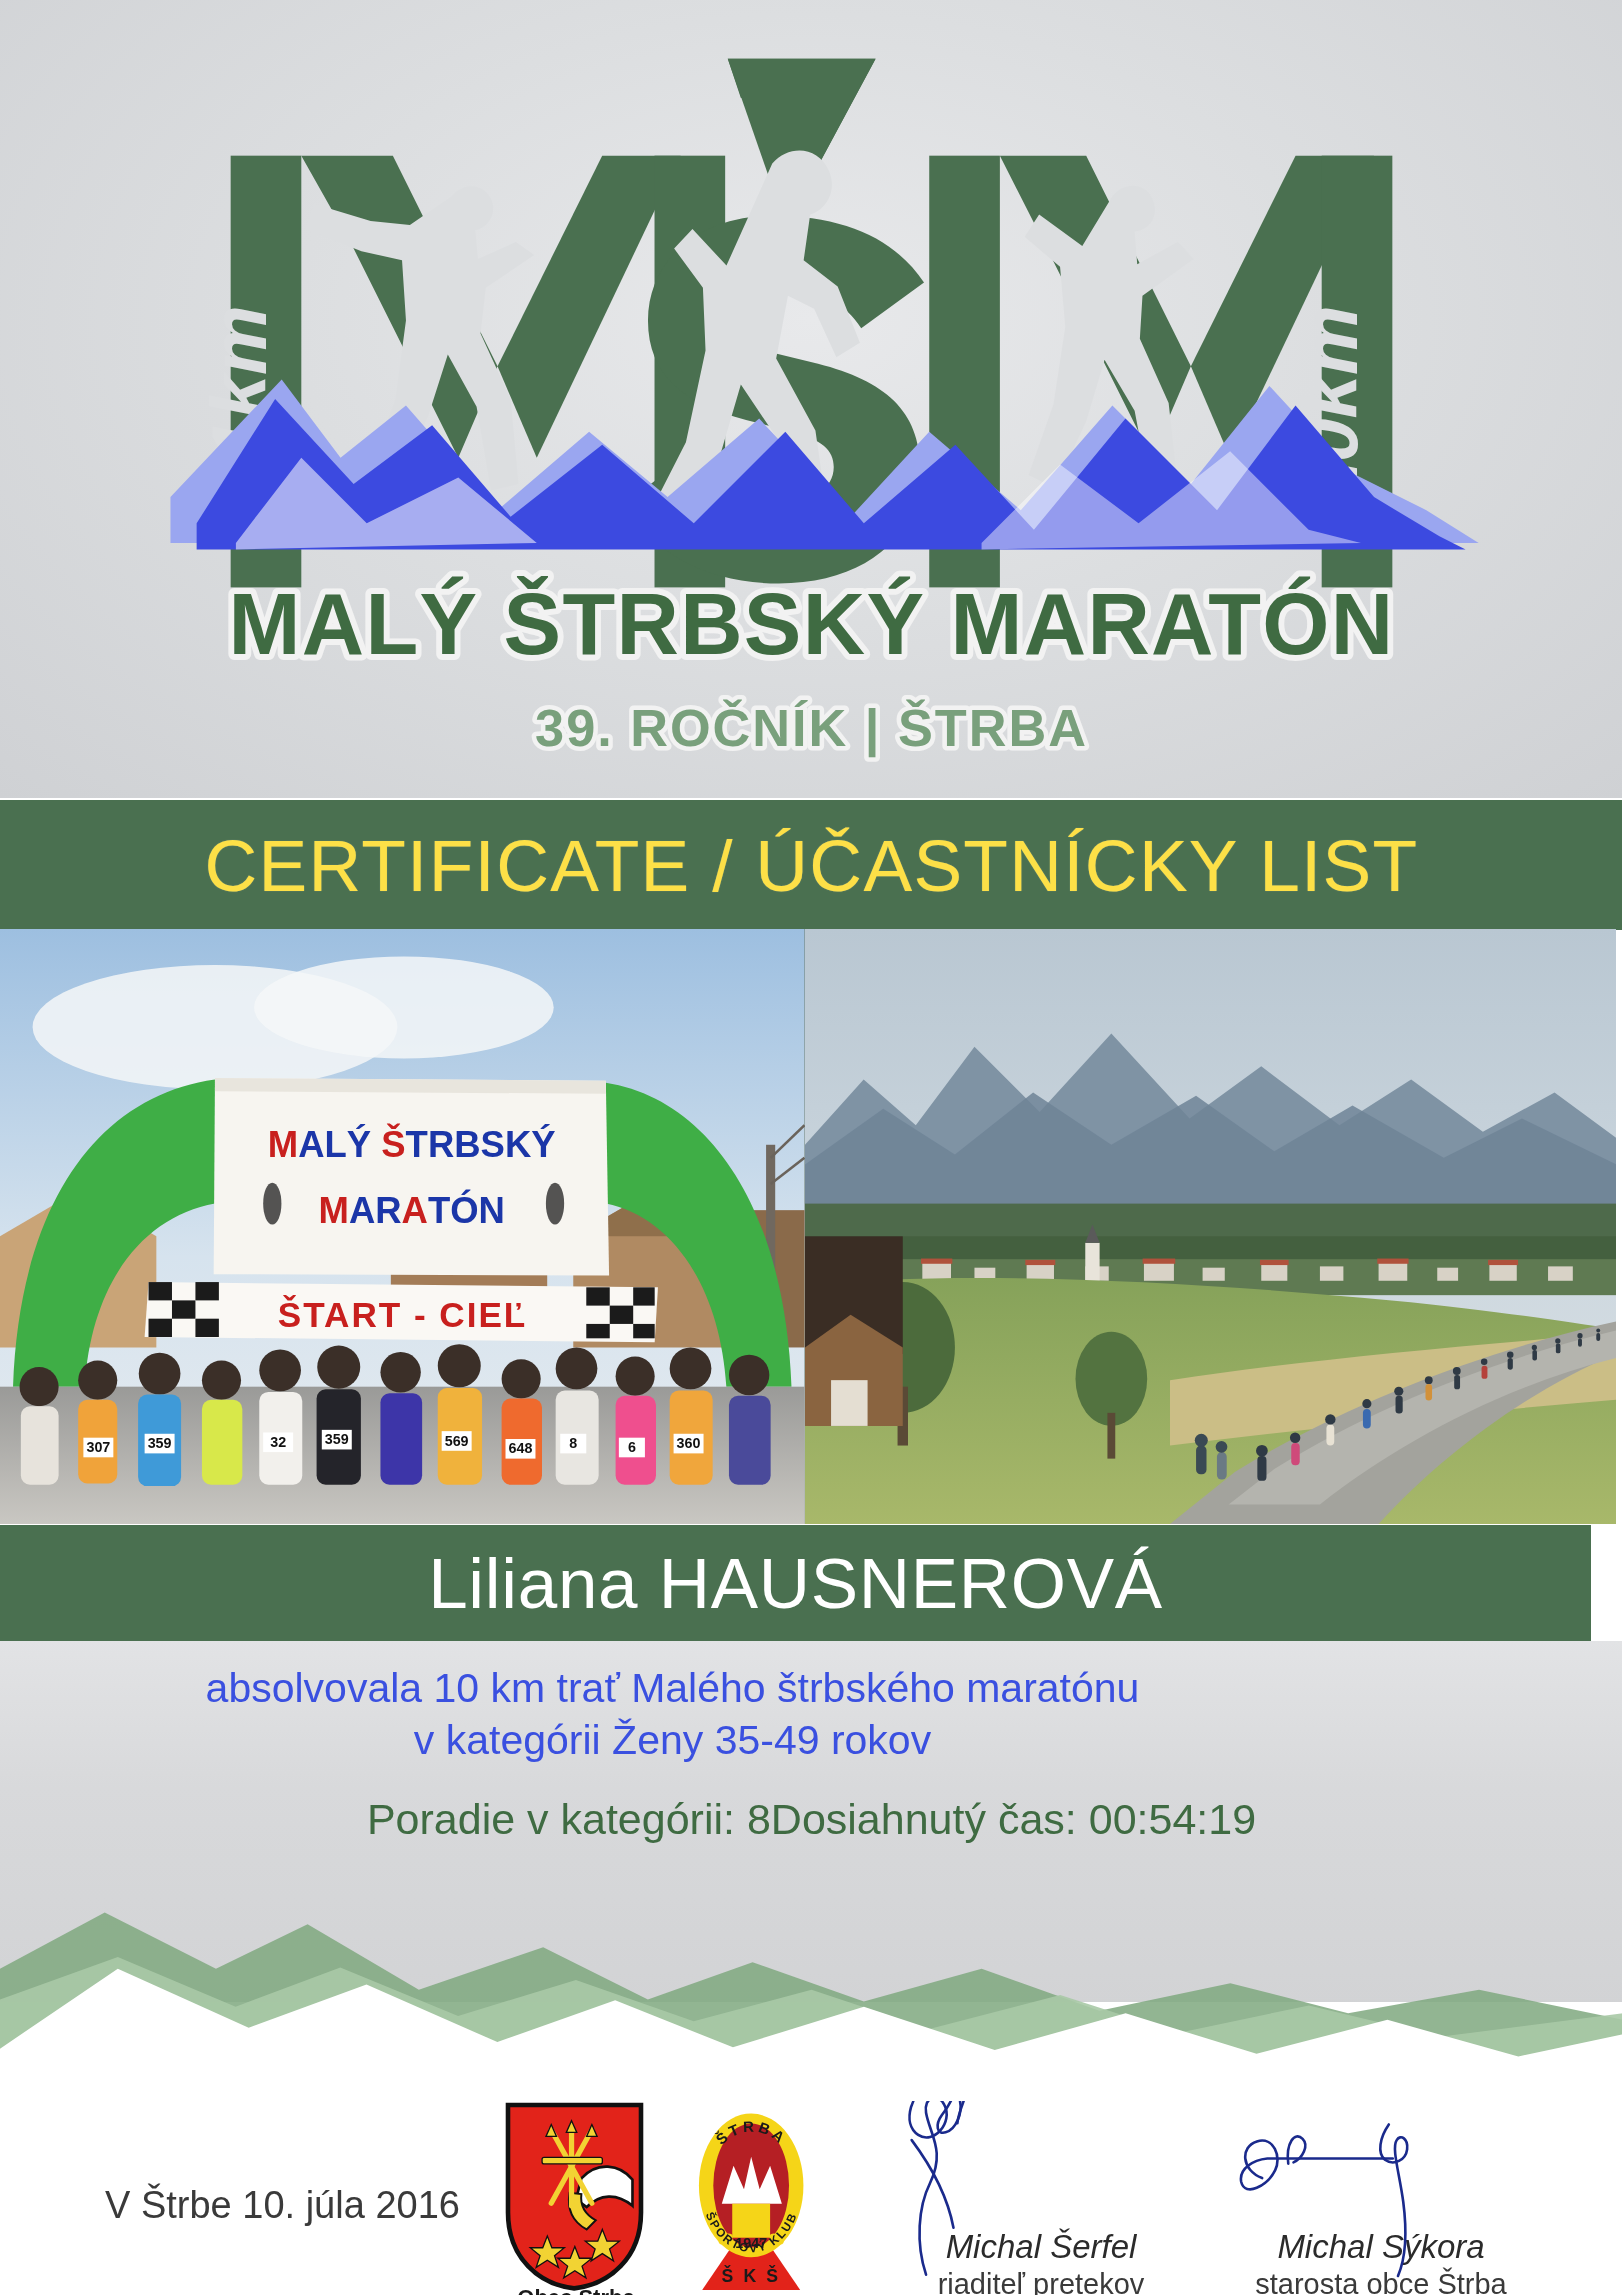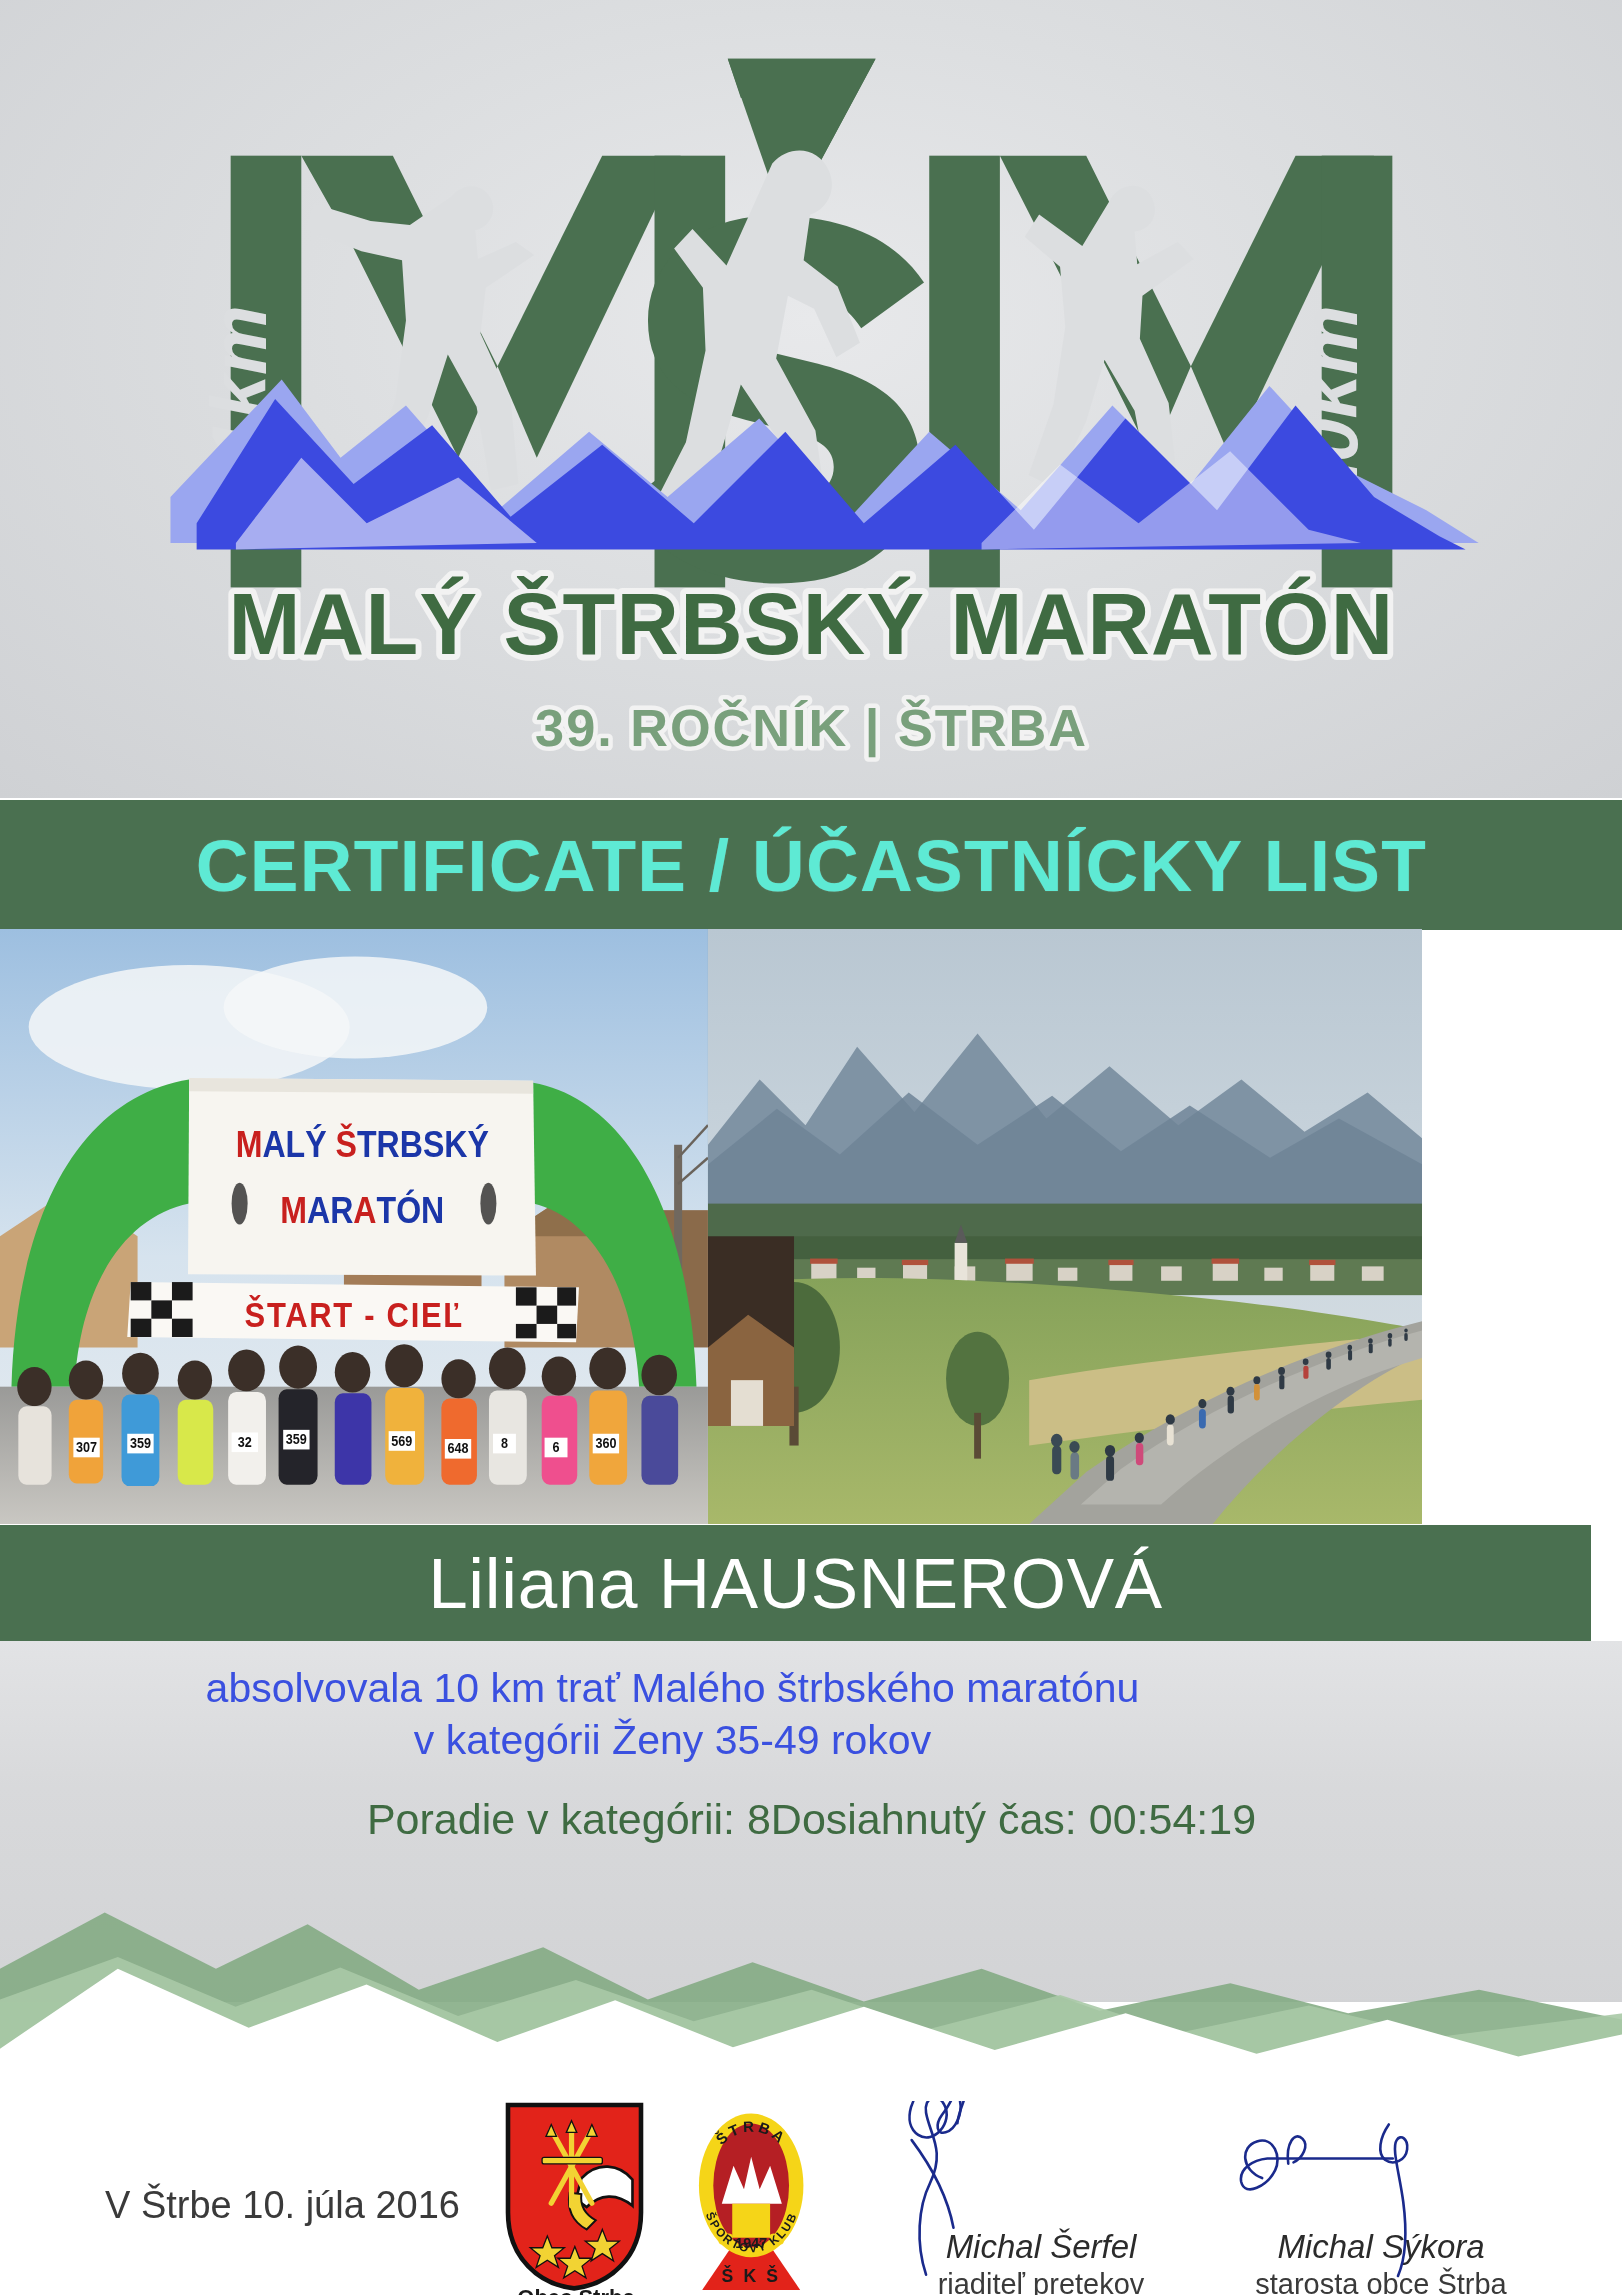--- a/index.html
+++ b/index.html
@@ -23,29 +23,29 @@
   }
   .msm-svg{position:absolute;left:0;top:0;width:1623px;height:798px;}
 
   
   .cert-band{
     position:absolute;left:0;top:800px;width:1623px;height:130px;
     background:#4a7050;
     display:flex;align-items:center;justify-content:center;
   }
   .cert-band .cert-title{
-    color:#5eead4;font-size:73px;font-weight:700;letter-spacing:1.3px;
+    color:#fde047;font-size:73px;font-weight:400;letter-spacing:1.3px;
     font-family:"Liberation Sans", sans-serif;
     white-space:nowrap;
     text-shadow:0 0 1.3px rgba(255,255,255,.25);
   }
 
   
   .photo-strip{
-    position:absolute;left:0;top:929px;width:1422px;height:595px;
+    position:absolute;left:0;top:929px;width:1616px;height:595px;
     display:flex;overflow:hidden;background:#6a7a6a;align-items:flex-end;
   }
   .photo{position:relative;height:595px;overflow:hidden;}
   .photo-left{width:808px;}
   .photo-right{width:815px;}
   .photo svg{position:absolute;left:0;top:0;width:100%;height:100%;display:block;}
 
   
   .name-band{
     position:absolute;left:0;top:1525px;width:1591px;height:116px;

